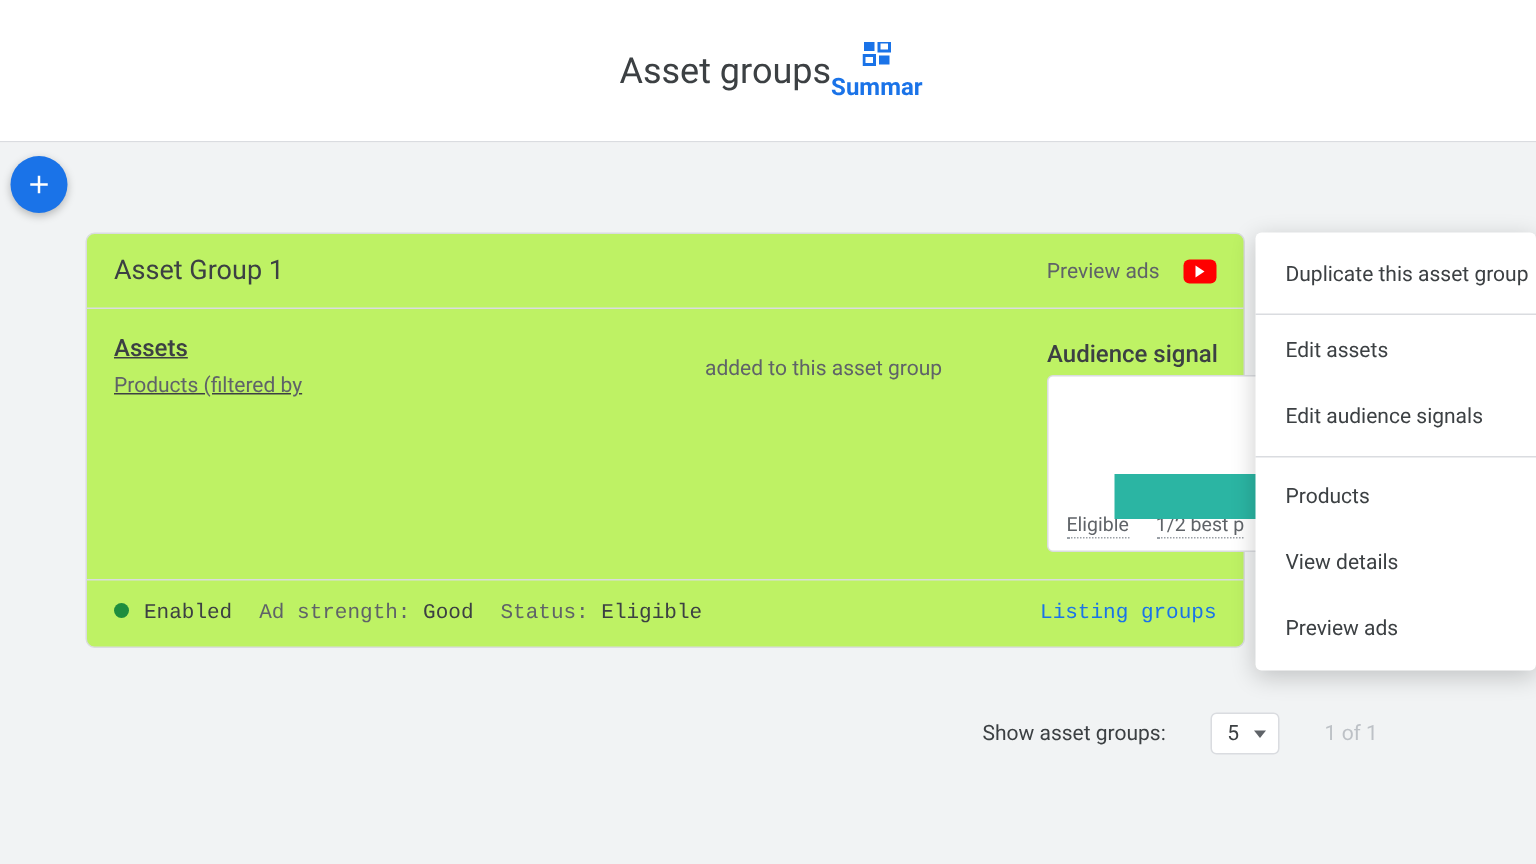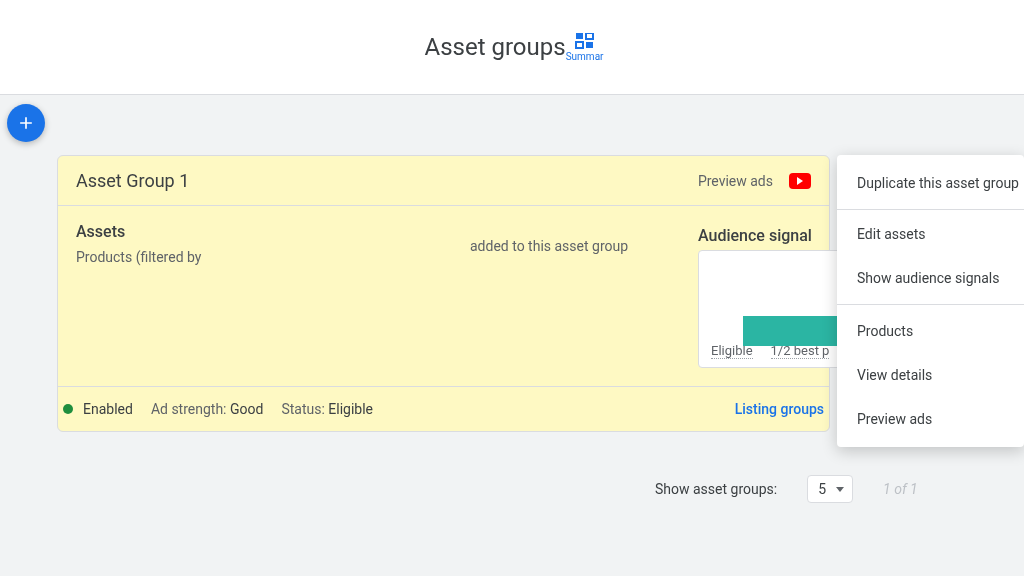--- a/index.html
+++ b/index.html
@@ -1,46 +1,46 @@
 <!DOCTYPE html>
 <html><head>
 <meta charset="utf-8">
 <style>
   * { box-sizing: border-box; margin: 0; padding: 0; }
   html, body { width: 1024px; height: 576px; font-family: "Google Sans", Roboto, Arial, sans-serif; color: #3c4043; background: #fff; overflow: hidden; }
   .header { height: 95px; border-bottom: 1px solid #dadce0; display: flex; align-items: center; justify-content: center; padding: 0 8px 0 12px; }
   .header h1 { font-size: 24px; font-weight: 400; color: #3c4043; }
-  .summary-toggle { display: flex; flex-direction: column; align-items: center; color: #1a73e8; font-size: 10px; font-weight: 400; cursor: pointer; }
+  .summary-toggle { display: flex; flex-direction: column; align-items: center; color: #1a73e8; font-size: 16px; font-weight: 700; cursor: pointer; }
   .summary-icon { display: inline-block; }
   .body-area { background: #f1f3f4; height: calc(576px - 95px); position: relative; padding-top: 5px; }
   .fab { position: absolute; left: 7px; top: 9px; width: 38px; height: 38px; border-radius: 50%; background: #1a73e8; color: #fff; display: flex; align-items: center; justify-content: center; box-shadow: 0 2px 6px rgba(0,0,0,0.25); cursor: pointer; }
   .fab svg { width: 20px; height: 20px; }
-  .card { position: absolute; left: 57px; top: 60px; width: 773px; background: #fef9c3; border: 1px solid #dadce0; border-radius: 6px; }
+  .card { position: absolute; left: 57px; top: 60px; width: 773px; background: #bef264; border: 1px solid #dadce0; border-radius: 6px; }
   .card-header { display: flex; align-items: center; justify-content: space-between; padding: 14px 18px; border-bottom: 1px solid #dadce0; }
   .card-title { font-size: 18px; font-weight: 400; color: #3c4043; }
   .preview-wrap { display: flex; align-items: center; gap: 16px; }
   .preview-link { font-size: 14px; color: #5f6368; }
   .yt-icon { width: 22px; height: 16px; background: #ff0000; border-radius: 4px; position: relative; }
   .yt-icon::after { content: ""; position: absolute; left: 8px; top: 4px; border-left: 6px solid #fff; border-top: 4px solid transparent; border-bottom: 4px solid transparent; }
-  .card-body { position: relative; padding: 16px 6px 60px 18px; min-height: 180px; }
+  .card-body { position: relative; padding: 16px 6px 60px 18px; min-height: 180px; text-decoration: underline; }
   .assets-title { font-size: 16px; font-weight: 500; color: #3c4043; margin-bottom: 8px; }
   .assets-line { font-size: 14px; color: #5f6368; }
   .assets-line .part2 { position: absolute; left: 412px; top: 32px; }
   .audience-title { position: absolute; left: 640px; top: 20px; font-size: 16px; font-weight: 500; color: #3c4043; }
   .aud-box { position: absolute; left: 640px; top: 44px; width: 212px; height: 118px; border: 1px solid #dadce0; border-radius: 4px; background: #fff; }
   .aud-box-footer { position: absolute; bottom: 8px; left: 12px; right: 12px; display: flex; gap: 18px; font-size: 13px; color: #5f6368; }
   .aud-box-footer span { border-bottom: 1px dotted #9aa0a6; }
   .arrow { position: absolute; left: 615px; top: 85px; }
-  .card-footer { display: flex; align-items: center; padding: 14px 5px; border-top: 1px solid #dadce0; gap: 18px; font-size: 14px; color: #3c4043; }
+  .card-footer { display: flex; align-items: center; padding: 14px 18px; border-top: 1px solid #dadce0; gap: 18px; font-size: 14px; color: #3c4043; font-family: Liberation Mono, monospace; }
   .dot { width: 10px; height: 10px; border-radius: 50%; background: #1e8e3e; display: inline-block; margin-right: 10px; }
   .listing-link { margin-left: auto; color: #1a73e8; font-weight: 500; }
   .show-groups { position: absolute; left: 655px; top: 380px; display: flex; align-items: center; gap: 30px; font-size: 14px; color: #3c4043; }
   .select-box { border: 1px solid #dadce0; border-radius: 4px; padding: 5px 26px 5px 10px; position: relative; background: #fff; }
   .select-box::after { content: ""; position: absolute; right: 8px; top: 11px; border-left: 4px solid transparent; border-right: 4px solid transparent; border-top: 5px solid #5f6368; }
-  .show-groups .faded { color: #bdc1c6; font-style: italic; }
+  .show-groups .faded { color: #bdc1c6; }
   .menu { position: absolute; left: 837px; top: 60px; width: 187px; background: #fff; box-shadow: 0 4px 16px rgba(0,0,0,0.2); border-radius: 4px; font-size: 14px; color: #3c4043; padding: 6px 0; z-index: 20; }
   .menu-item { padding: 14px 20px; cursor: pointer; white-space: nowrap; }
   .menu-sep { height: 1px; background: #dadce0; margin: 4px 0; }
   .menu-sep-top { height: 1px; background: #dadce0; margin: 4px 0 2px 0; }
   .kv-label { color: #5f6368; text-align: center; }
 </style>
 </head>
 <body>
 
 <div class="header">
@@ -106,20 +106,20 @@
   <div class="show-groups">
     <span>Show asset groups:</span>
     <div class="select-box"><span>5</span></div>
     <span class="faded">1 of 1</span>
   </div>
 
   <div class="menu">
     <div class="menu-item">Duplicate this asset group</div>
     <div class="menu-sep-top"></div>
     <div class="menu-item">Edit assets</div>
-    <div class="menu-item">Show audience signals</div>
+    <div class="menu-item">Edit audience signals</div>
     <div class="menu-sep"></div>
     <div class="menu-item">Products</div>
     <div class="menu-item">View details</div>
     <div class="menu-item">Preview ads</div>
   </div>
 
 </div>
 
 </body></html>

